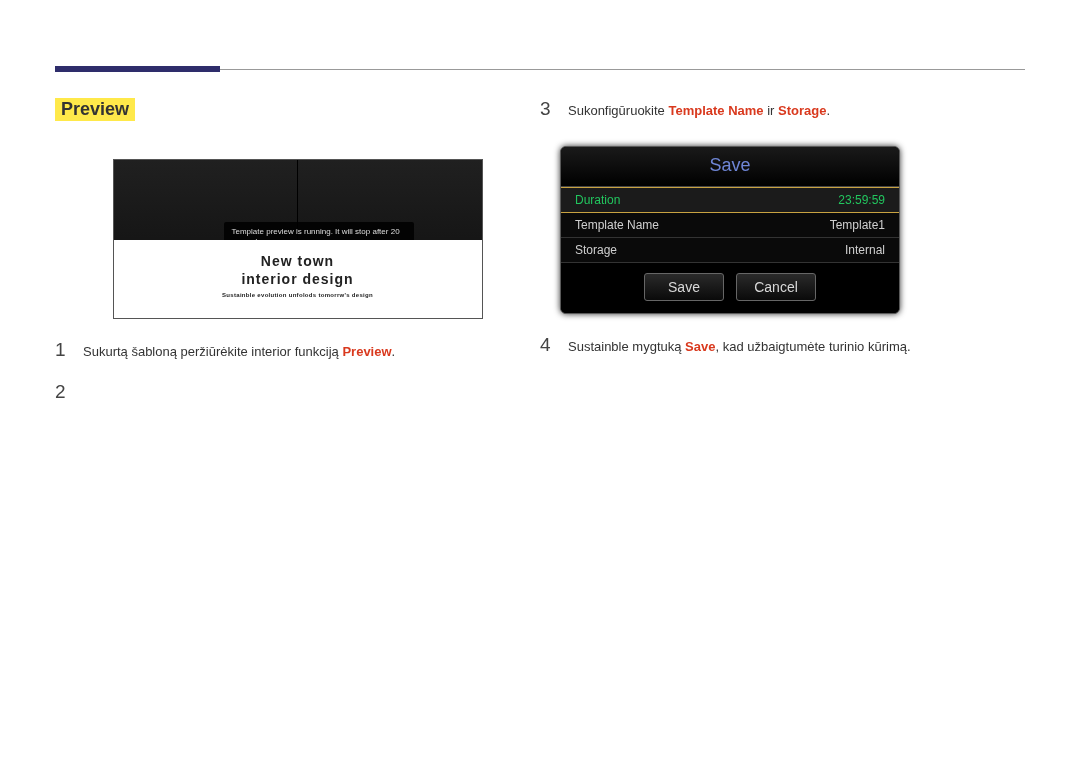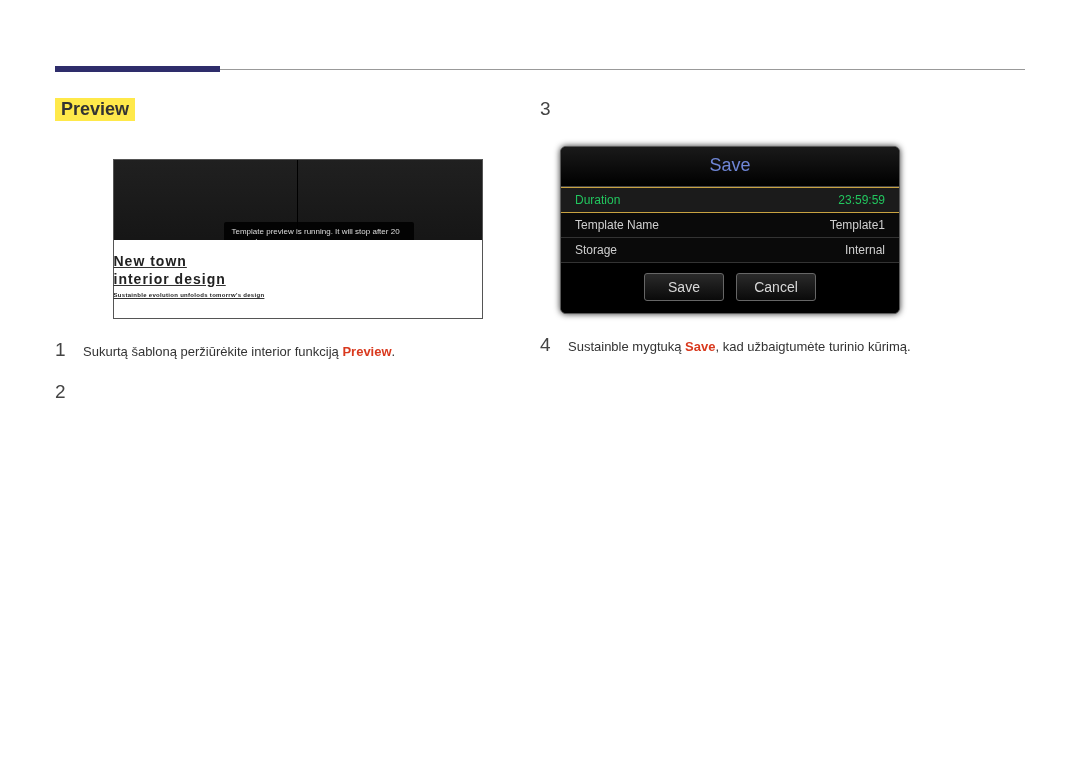--- a/index.html
+++ b/index.html
@@ -77,22 +77,22 @@
     padding: 5px 8px;
     border-radius: 2px;
     line-height: 1.3;
     max-width: 190px;
   }
   .preview-bottom {
     position: absolute;
     bottom: 0; left: 0; right: 0;
     height: 78px;
     background: #fff;
+    text-align: center;
     padding-top: 13px;
-    text-decoration: underline;
   }
   .preview-title {
     font-weight: 700;
     font-size: 14px;
     letter-spacing: 1px;
     line-height: 1.25;
     color: #222;
   }
   .preview-sub {
     font-size: 6px;
@@ -211,20 +211,23 @@
       </div>
 
       <div class="step">
         <div class="num">2</div>
       </div>
     </div>
 
     <div class="col col-right">
       <div class="step">
         <div class="num">3</div>
+        <div class="txt">
+          <span>Sukonfigūruokite </span><span class="kw">Template Name</span><span> ir </span><span class="kw">Storage</span><span>.</span>
+        </div>
       </div>
 
       <div class="save-dialog">
         <div class="dlg-title">Save</div>
         <div class="dlg-rows">
           <div class="dlg-row selected">
             <span class="label">Duration</span>
             <span class="value">23:59:59</span>
           </div>
           <div class="dlg-row">

